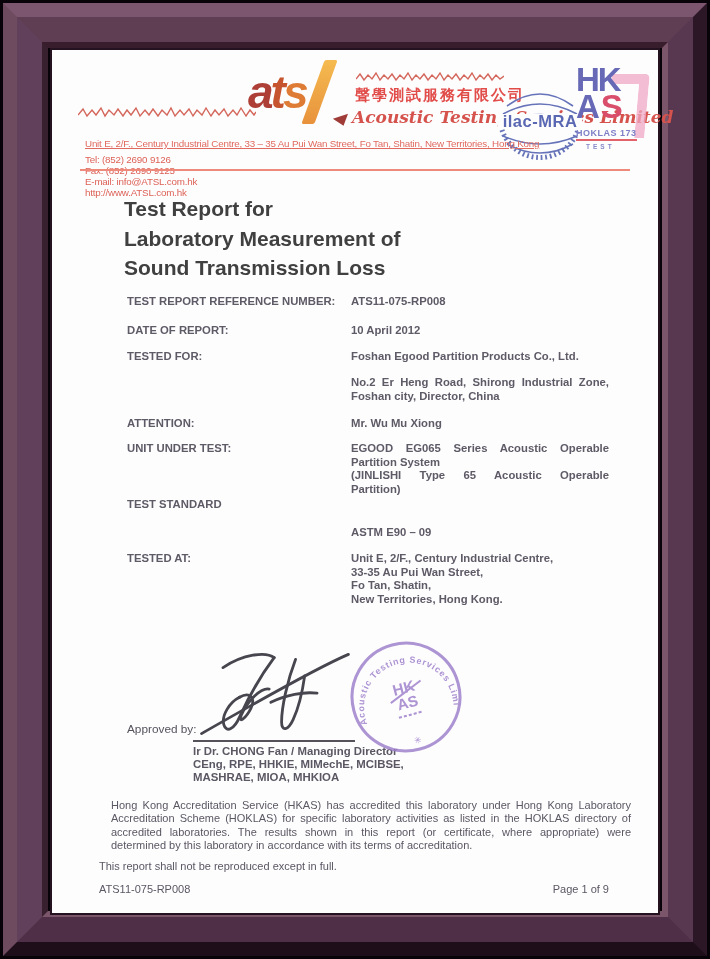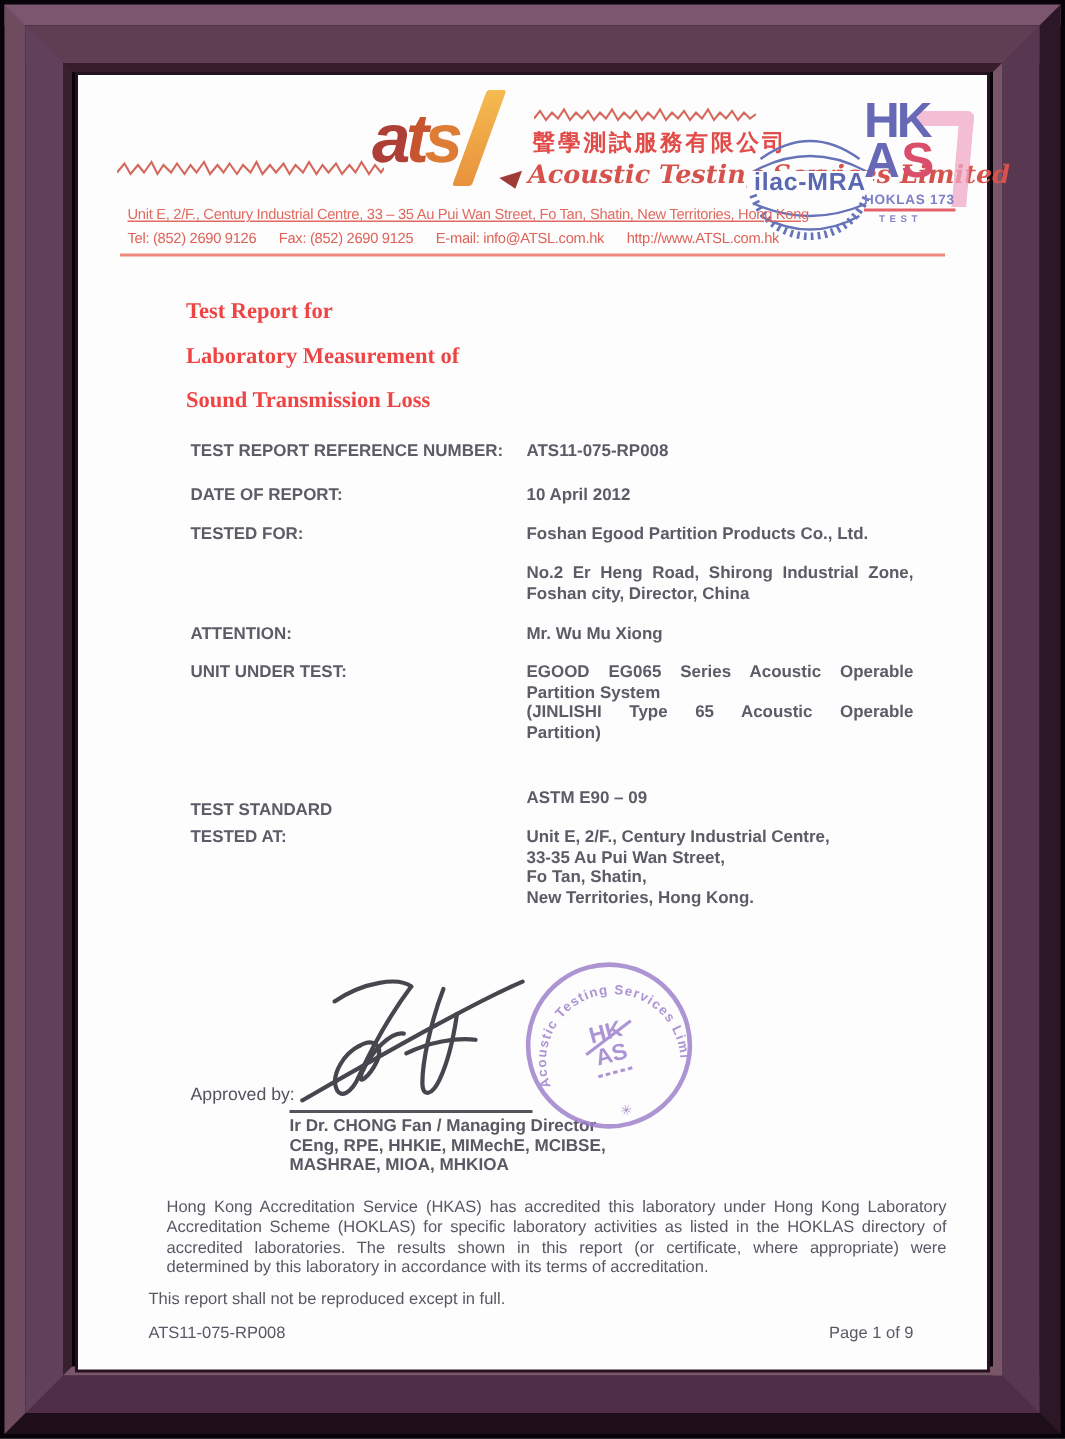--- a/index.html
+++ b/index.html
@@ -34,43 +34,43 @@
   .logo-notch { position:absolute; left:86px; top:56px; width:0; height:0;
     border-left:8px solid transparent; border-right:8px solid transparent;
     border-top:10px solid #a03c38; transform:rotate(-18deg); }
   .company-zh { left:303px; top:36px; font-size:15px; font-weight:700;
     color:#e14c49; letter-spacing:2px; white-space:nowrap; }
   .company-en { left:300px; top:57px; font-size:17px; font-weight:700;
     font-style:italic; font-family:"DejaVu Serif", serif; color:#d5534c;
     white-space:nowrap; }
   .addr { left:33px; top:88px; width:486px; font-size:9.8px; color:#e06a5f;
     letter-spacing:-0.2px; white-space:nowrap;text-decoration:underline; }
-  .contact { left:33px; top:104px; display:flex; gap:15px; font-size:9.8px;
-    color:#dd6257; letter-spacing:-0.2px; white-space:nowrap; }
+  .contact { left:33px; top:104px; display:flex; gap:0; font-size:9.8px;
+    color:#dd6257; letter-spacing:-0.2px; white-space:nowrap;flex-direction:column; }
   .red-rule { left:28px; top:119px; width:550px; height:2px; background:#ee8a7b; }
 
   
   .ilac { left:441px; top:24px; }
   
   .hkas { left:524px; top:16px; width:80px; }
   .hkas-row { font-size:33px; font-weight:900; color:#6769b6;
     line-height:27px; letter-spacing:-2px; position:relative; z-index:2; }
   .hkas-s { color:#d94f6b; margin-left:3px; }
   .hkas-pink { position:absolute; top:8px; left:33px; width:38px; height:64px;
     border-top:10px solid #f0a9c6; border-right:10px solid #f0a9c6;
     border-top-right-radius:5px; transform:skewX(-5deg); opacity:.75; z-index:1; }
   .hoklas { margin-top:8px; font-size:9px; font-weight:700; color:#7d7ec6;
     width:fit-content; border-bottom:2px solid #e2636b; padding-bottom:1px;
     letter-spacing:0.5px; white-space:nowrap; position:relative; z-index:2; }
   .hoklas-test { font-size:6.5px; color:#8687c9; letter-spacing:3px;
     margin:2px 0 0 10px; font-weight:700; }
 
   
-  .title { left:72px; top:144px; font-size:15px; line-height:29.5px;
-    font-weight:700; color:#ef4444;font-family:Liberation Serif, serif; }
+  .title { left:72px; top:144px; font-size:21px; line-height:29.5px;
+    font-weight:700; color:#404040; }
 
   
   .lbl { left:75px; width:225px; font-size:11.3px; font-weight:700;
     color:#5e5a66; line-height:13.5px; }
   .val { left:299px; width:258px; font-size:11.3px; font-weight:700;
     color:#5e5a66; line-height:13.5px; }
   .jlast { text-align:justify; text-align-last:justify; }
 
   
   .approved-label { left:75px; top:672px; font-size:11.8px; color:#56535d;text-align:right; }
@@ -173,21 +173,21 @@
     <div class="val" style="top:367px">Mr. Wu Mu Xiong</div>
 
     <div class="lbl" style="top:392px">UNIT UNDER TEST:</div>
     <div class="val" style="top:392px">
       <div class="jlast">EGOOD EG065 Series Acoustic Operable</div>
       <div>Partition System</div>
       <div class="jlast">(JINLISHI Type 65 Acoustic Operable</div>
       <div>Partition)</div>
     </div>
 
-    <div class="lbl" style="top:484px">TEST STANDARD</div>
+    <div class="lbl" style="top:448px">TEST STANDARD</div>
     <div class="val" style="top:476px">ASTM E90 – 09</div>
 
     <div class="lbl" style="top:502px">TESTED AT:</div>
     <div class="val" style="top:502px">
       <div>Unit E, 2/F., Century Industrial Centre,</div>
       <div>33-35 Au Pui Wan Street,</div>
       <div>Fo Tan, Shatin,</div>
       <div>New Territories, Hong Kong.</div>
     </div>
 

